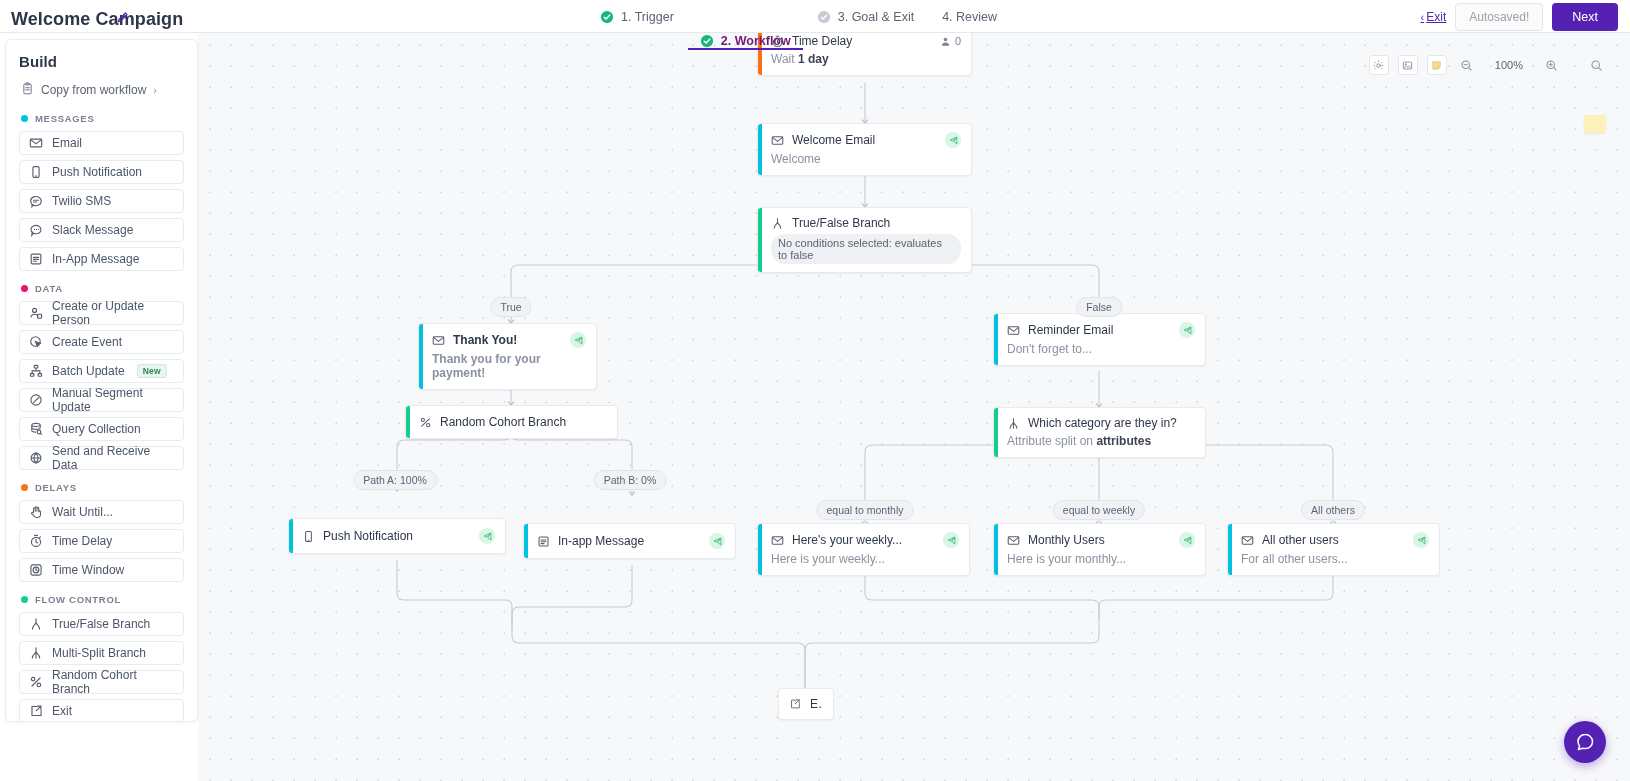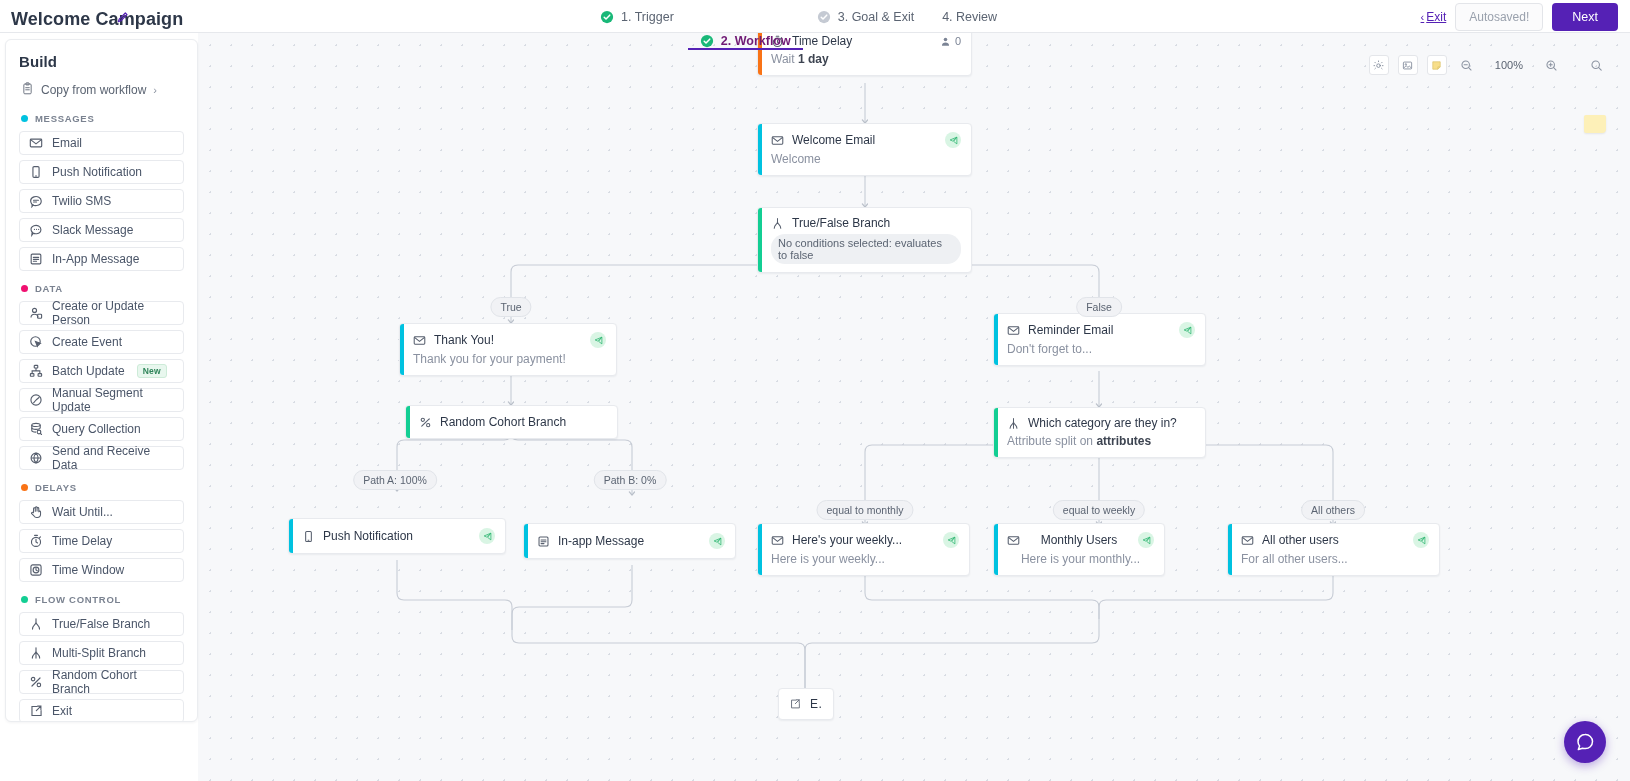--- a/index.html
+++ b/index.html
@@ -577,21 +577,21 @@
           </svg>
       </span>
       <span class="ntitle">True/False Branch</span>
     </div>
     <div class="cond-pill">No conditions selected: evaluates to false</div>
   </div>
 
   <div class="edge-label" style="left:313px; top:264px;">True</div>
   <div class="edge-label" style="left:901px; top:264px;">False</div>
 
-  <div class="node" style="left:201px; top:290px; width:218px;">
+  <div class="node" style="left:220px; top:290px; width:179px;font-weight:bold;">
     <div class="accent" style="background:#00c2e0"></div>
     <div class="node-head">
       <span class="nic">
         <svg viewBox="0 0 16 16" width="13" height="13" fill="none" stroke="#565e6d" stroke-width="1.3">
             <rect x="1.5" y="3.5" width="13" height="9" rx="1"></rect>
             <path d="M1.8 4.2L8 9l6.2-4.8"></path>
           </svg>
       </span>
       <span class="ntitle">Thank You!</span>
       <span class="send-badge">
@@ -704,21 +704,21 @@
       <span class="ntitle">Here's your weekly...</span>
       <span class="send-badge">
         <svg viewBox="0 0 16 16" width="9" height="9" fill="none" stroke="#24b26b" stroke-width="1.3" stroke-linejoin="round">
             <path d="M14 2L2 7l4.4 1.9L13.6 2.4 8.3 9.6 14 14z"></path>
           </svg>
       </span>
     </div>
     <div class="node-sub">Here is your weekly...</div>
   </div>
 
-  <div class="node" style="left:795px; top:490px; width:172px;text-align:center;">
+  <div class="node" style="left:795px; top:490px; width:213px;">
     <div class="accent" style="background:#00c2e0"></div>
     <div class="node-head">
       <span class="nic">
         <svg viewBox="0 0 16 16" width="13" height="13" fill="none" stroke="#565e6d" stroke-width="1.3">
             <rect x="1.5" y="3.5" width="13" height="9" rx="1"></rect>
             <path d="M1.8 4.2L8 9l6.2-4.8"></path>
           </svg>
       </span>
       <span class="ntitle">Monthly Users</span>
       <span class="send-badge">

